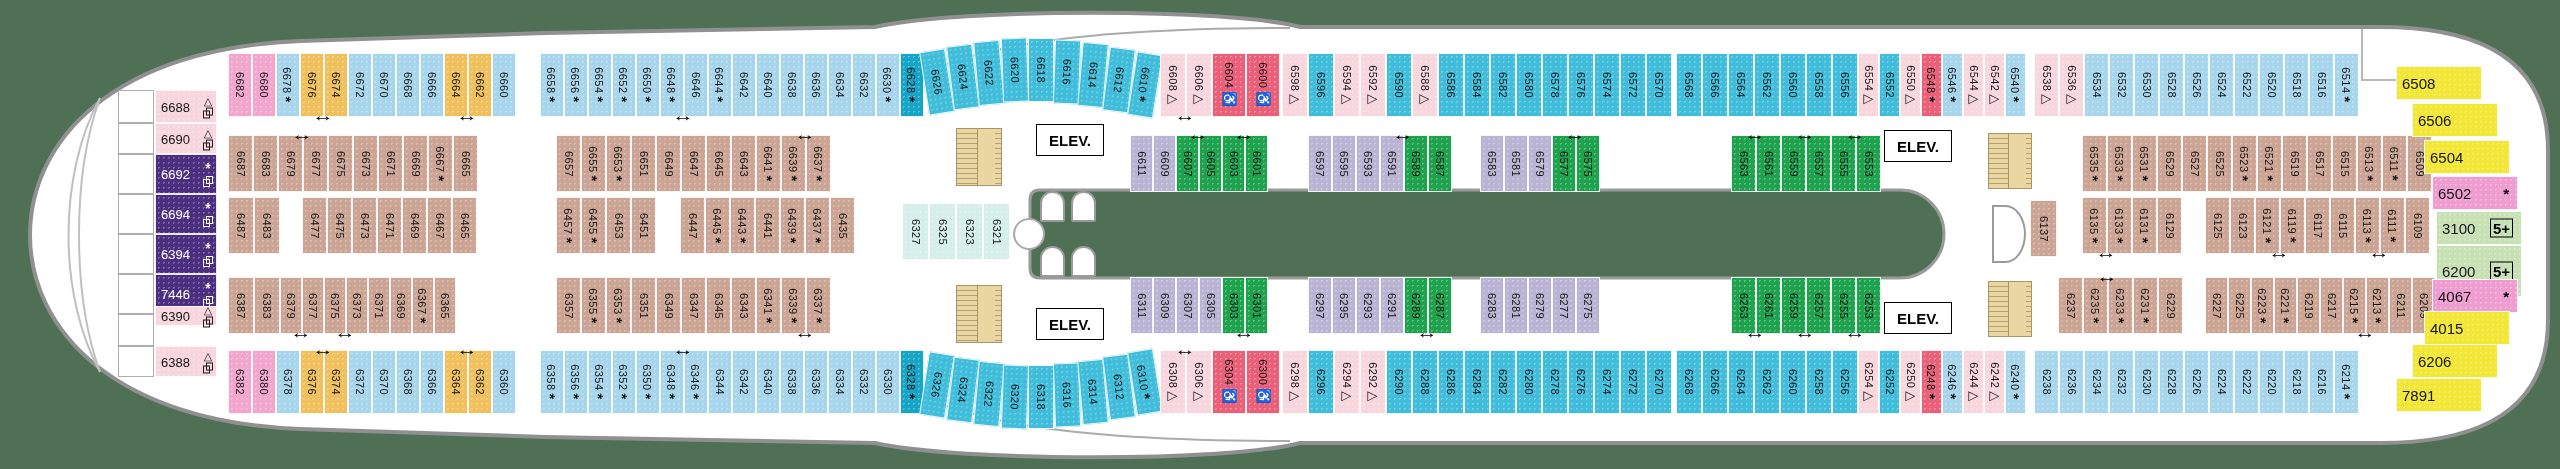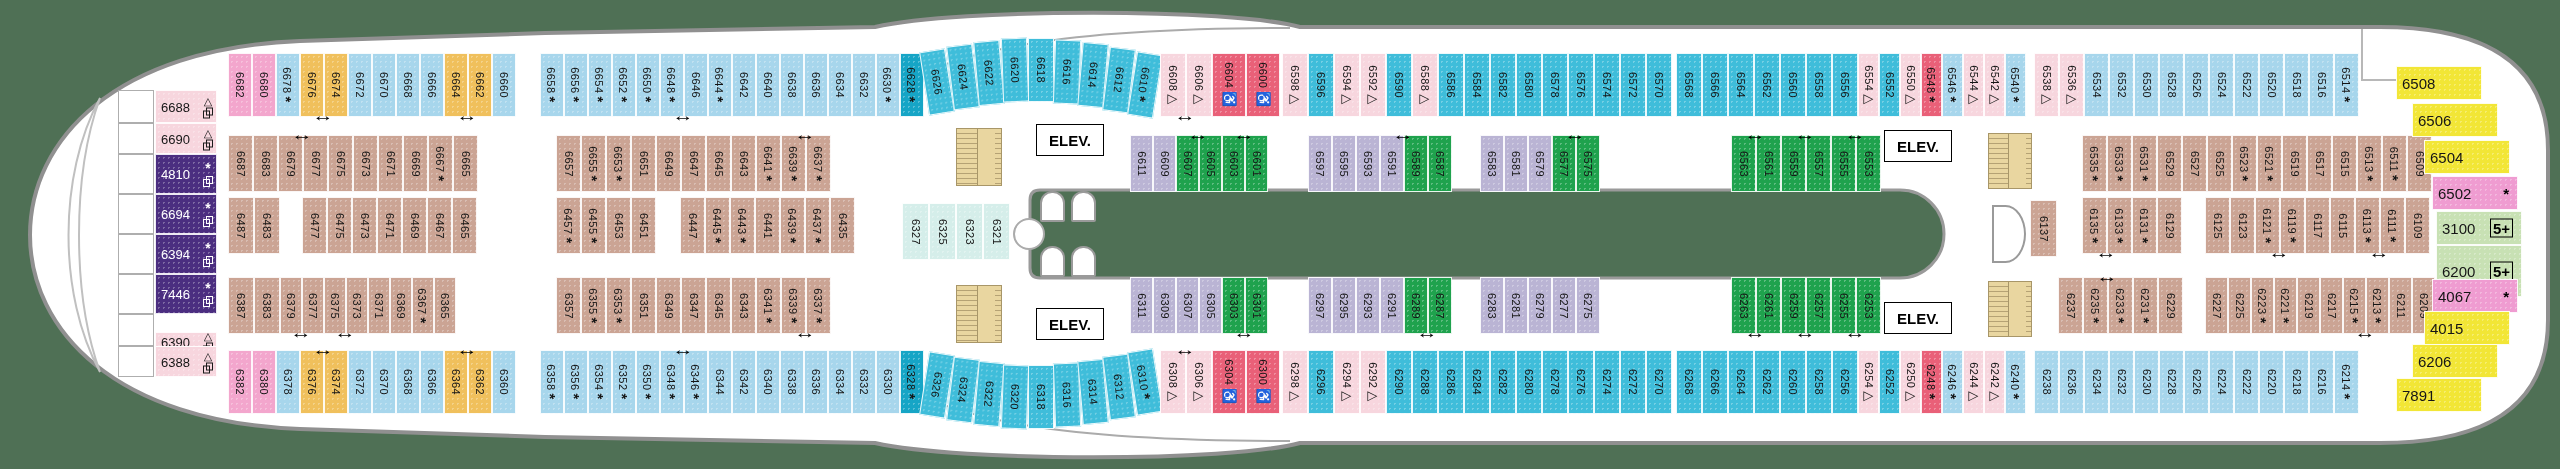--- a/index.html
+++ b/index.html
@@ -1082,21 +1082,21 @@
       <div class="ebox" style="left: 118px; top: 90px; width: 36px; height: 33px;"></div>
       <div class="cabin h c-lp" style="left: 155px; top: 123px; width: 62px; height: 31px;">
         <span class="labh">6690</span>
         <span class="symcol">
           <span>△</span>
           <i class="pg"></i>
         </span>
       </div>
       <div class="ebox" style="left: 118px; top: 123px; width: 36px; height: 31px;"></div>
       <div class="cabin h c-purp dark" style="left: 155px; top: 154px; width: 62px; height: 40px;">
-        <span class="labh">4810</span>
+        <span class="labh">6692</span>
         <span class="symcol">
           <span style="font-weight: bold; font-size: 14px;">*</span>
           <i class="pg"></i>
         </span>
       </div>
       <div class="ebox" style="left: 118px; top: 154px; width: 36px; height: 40px;"></div>
       <div class="cabin h c-purp dark" style="left: 155px; top: 194px; width: 62px; height: 40px;">
         <span class="labh">6694</span>
         <span class="symcol">
           <span style="font-weight: bold; font-size: 14px;">*</span>
@@ -1113,21 +1113,21 @@
       </div>
       <div class="ebox" style="left: 118px; top: 234px; width: 36px; height: 40px;"></div>
       <div class="cabin h c-purp dark" style="left: 155px; top: 274px; width: 62px; height: 40px;">
         <span class="labh">7446</span>
         <span class="symcol">
           <span style="font-weight: bold; font-size: 14px;">*</span>
           <i class="pg"></i>
         </span>
       </div>
       <div class="ebox" style="left: 118px; top: 274px; width: 36px; height: 40px;"></div>
-      <div class="cabin h c-lp" style="left: 155px; top: 332px; width: 62px; height: 20px;">
+      <div class="cabin h c-lp" style="left: 155px; top: 306px; width: 62px; height: 20px;">
         <span class="labh">6390</span>
         <span class="symcol">
           <span>△</span>
           <i class="pg"></i>
         </span>
       </div>
       <div class="ebox" style="left: 118px; top: 314px; width: 36px; height: 32px;"></div>
       <div class="cabin h c-lp" style="left: 155px; top: 346px; width: 62px; height: 31px;">
         <span class="labh">6388</span>
         <span class="symcol">

